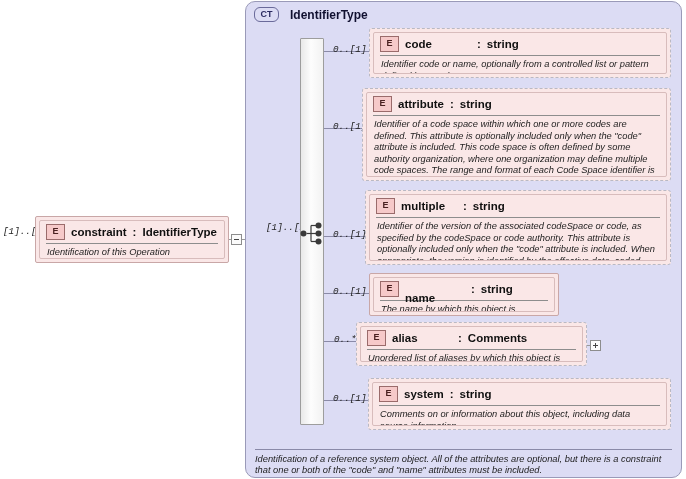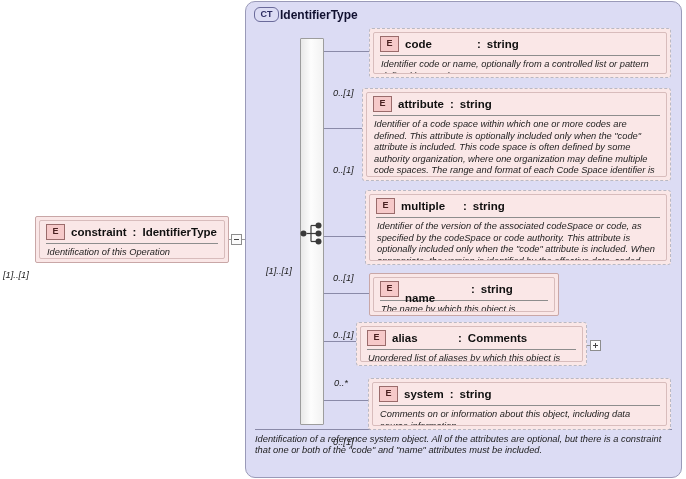--- a/index.html
+++ b/index.html
@@ -85,43 +85,42 @@
     font-family: "Liberation Sans", sans-serif;
   }
 
   
   .card {
     position: absolute;
     font-size: 9.3px;
     font-style: italic;
     color: #222;
     white-space: nowrap;
-    font-family: Liberation Sans, sans-serif;
-    margin-top: 44px;
+    font-family: Liberation Mono, monospace;
   }
 
   
   #ct-box {
     position: absolute;
     left: 245px;
     top: 1px;
     width: 437px;
     height: 477px;
     box-sizing: border-box;
     background: #dcdcf4;
     border: 1px solid #9a9ab8;
     border-radius: 10px;
   }
   #ct-header {
     position: absolute;
     left: 8px;
     top: 5px;
     display: flex;
     align-items: center;
-    gap: 1px;
+    gap: 11px;
   }
   .ct-badge {
     width: 25px;
     height: 15px;
     box-sizing: border-box;
     border: 1px solid #6a6a9a;
     border-radius: 6px;
     background: #dcdcf4;
     color: #2a2a60;
     font-size: 9px;
@@ -192,21 +191,21 @@
   }
 
   
   #attr-glyph { position: absolute; left: 300px; top: 222px; width: 25px; height: 24px; }
 
   
   #ct-footer {
     position: absolute;
     left: 9px;
     right: 9px;
-    bottom: 20px;
+    bottom: 0;
   }
   #ct-footer .rule {
     height: 1px;
     background: #8a8aa8;
     margin-bottom: 4px;
   }
   #ct-footer .txt {
     font-size: 9.3px;
     font-style: italic;
     color: #1d1d1d;

